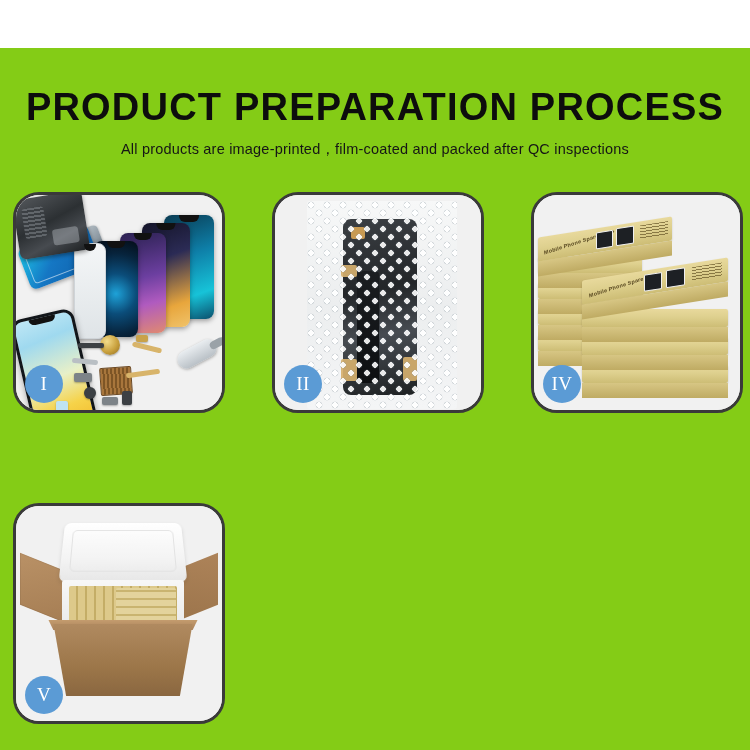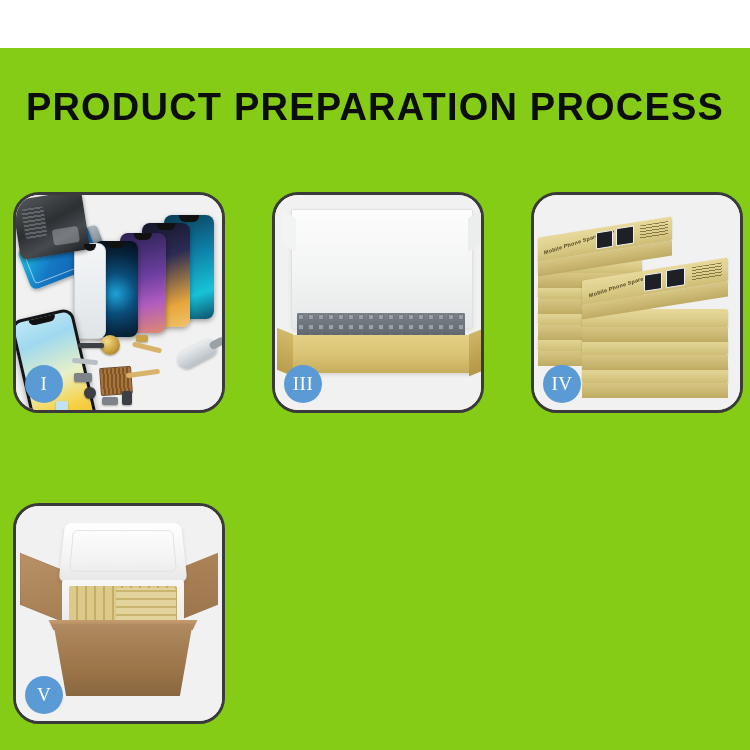--- a/index.html
+++ b/index.html
@@ -387,20 +387,21 @@
 
   .hidden-text { position:absolute; opacity:0; pointer-events:none; }
 </style>
 </head>
 <body>
 
 <div id="page">
 
   <div class="header">
     <h1 class="title">PRODUCT PREPARATION PROCESS</h1>
+    <p class="subtitle">All products are image-printed，film-coated and packed after QC inspections</p>
   </div>
 
   <div class="grid">
 
     <div class="panel">
       <div class="panel-inner">
         <div class="art">
           <div class="ph film-back"></div>
           <div class="ph film"></div>
 
@@ -438,32 +439,38 @@
           <div class="cable" style="left:116px;top:150px;width:30px;transform:rotate(14deg);"></div>
           <div class="cable" style="left:110px;top:176px;width:34px;transform:rotate(-8deg);"></div>
           <div class="cable" style="left:56px;top:164px;width:26px;transform:rotate(6deg);background:#b9bfc4;"></div>
           <div class="tool"></div>
         </div>
         <span class="hidden-text">Mobile phone LCD screens, display assemblies and spare components</span>
       </div>
       <div class="badge">I</div>
     </div>
 
-
     <div class="panel">
       <div class="panel-inner">
         <div class="art">
-          <div class="mailer-lid"></div>
-          <div class="mailer-fill"></div>
-          <div class="mailer-base"></div>
+          <div class="bag">
+            <div class="part-dark"></div>
+            <div class="part-flex"></div>
+            <div class="part-conn" style="left:44px;top:26px;"></div>
+            <div class="tape" style="left:34px;top:64px;width:16px;height:12px;"></div>
+            <div class="tape" style="left:34px;top:158px;width:16px;height:22px;"></div>
+            <div class="tape" style="left:96px;top:156px;width:14px;height:24px;"></div>
+            <div class="bubbles"></div>
+          </div>
         </div>
-        <span class="hidden-text">Wrapped parts placed inside a kraft inner box with foam lid</span>
+        <span class="hidden-text">Single part wrapped in bubble wrap and sealed with tape</span>
       </div>
-      <div class="badge">III</div>
+      <div class="badge">II</div>
     </div>
+
 
     <div class="panel">
       <div class="panel-inner">
         <div class="art">
           <div class="stack">
 
             <div class="kbox" style="left:0px;  top:126px; width:104px; height:16px;">
                 <div class="side"></div>
               </div>
             <div class="kbox" style="left:0px;  top:100px; width:104px; height:16px;">

